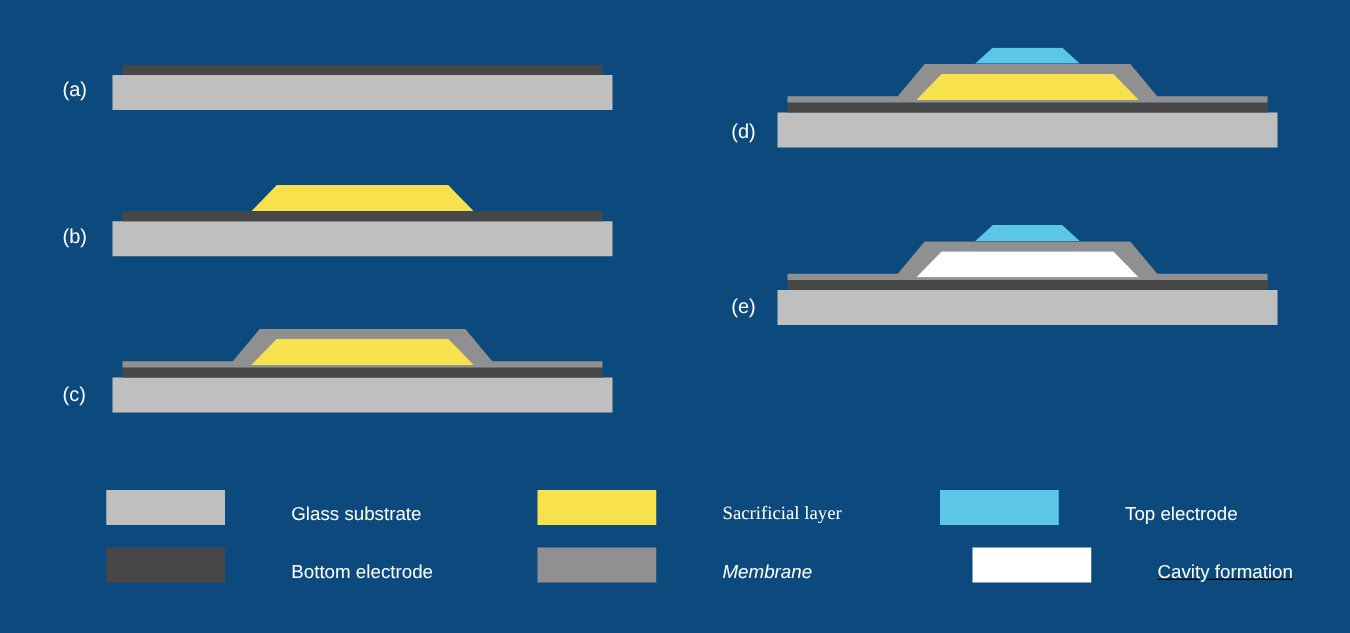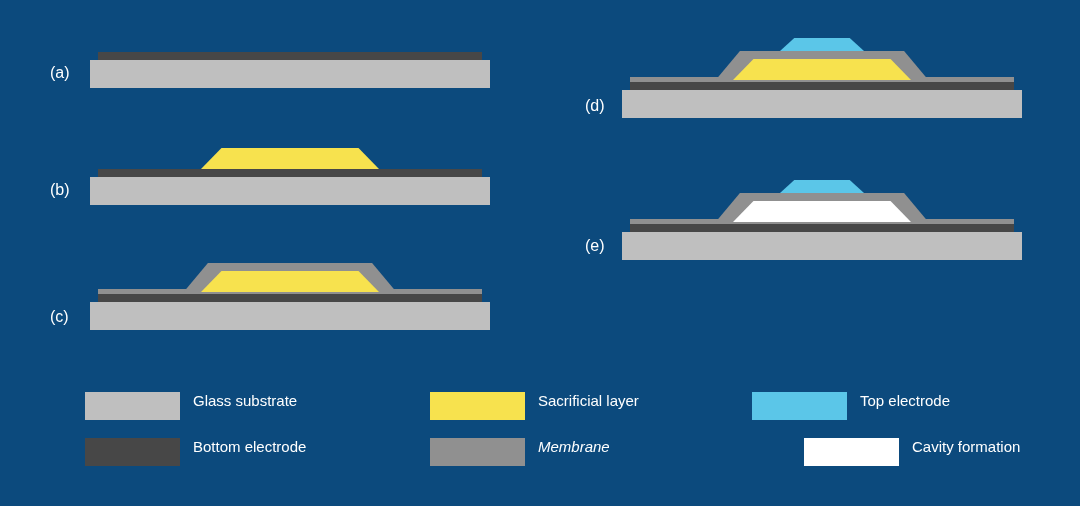--- a/index.html
+++ b/index.html
@@ -52,22 +52,23 @@
   .top-electrode {
     left: 50%; transform: translateX(-50%);
     bottom: 67px; width: 84px; height: 13px;
     background: var(--top-electrode, #5bc6e8);
     clip-path: polygon(0 100%, 17% 0, 83% 0, 100% 100%);
   }
 
   .legend-item {
     position: absolute;
     display: flex;
-    align-items: flex-start;
+    align-items: flex-end;
     height: 28px;
+    gap: 40px;
   }
   .swatch { width: 95px; height: 28px; flex: 0 0 95px; }
   .legend-label {
     color: var(--text, #ffffff);
     font-size: 15px;
     margin-left: 13px;
     white-space: nowrap;
   }
   .sw-substrate        { background: var(--substrate, #bfbfbf); }
   .sw-bottom-electrode { background: var(--bottom-electrode, #474747); }
@@ -122,28 +123,28 @@
 </div>
 
 <div class="legend-item" style="left:85px; top:392px;">
   <span class="swatch sw-substrate"></span>
   <span class="legend-label">Glass substrate</span>
 </div>
 <div class="legend-item" style="left:85px; top:438px;">
   <span class="swatch sw-bottom-electrode"></span>
   <span class="legend-label">Bottom electrode</span>
 </div>
-<div class="legend-item" style="left:430px; top:392px;">
+<div class="legend-item" style="left:430px; top:392px;font-family:Liberation Serif, serif;">
   <span class="swatch sw-sacrificial"></span>
   <span class="legend-label">Sacrificial layer</span>
 </div>
 <div class="legend-item" style="left:430px; top:438px;font-style:italic;">
   <span class="swatch sw-membrane"></span>
   <span class="legend-label">Membrane</span>
 </div>
 <div class="legend-item" style="left:752px; top:392px;">
   <span class="swatch sw-top-electrode"></span>
   <span class="legend-label">Top electrode</span>
 </div>
-<div class="legend-item" style="left:804px; top:438px;">
+<div class="legend-item" style="left:778px; top:438px;text-decoration:underline;">
   <span class="swatch sw-cavity"></span>
   <span class="legend-label">Cavity formation</span>
 </div>
 
 </body></html>

